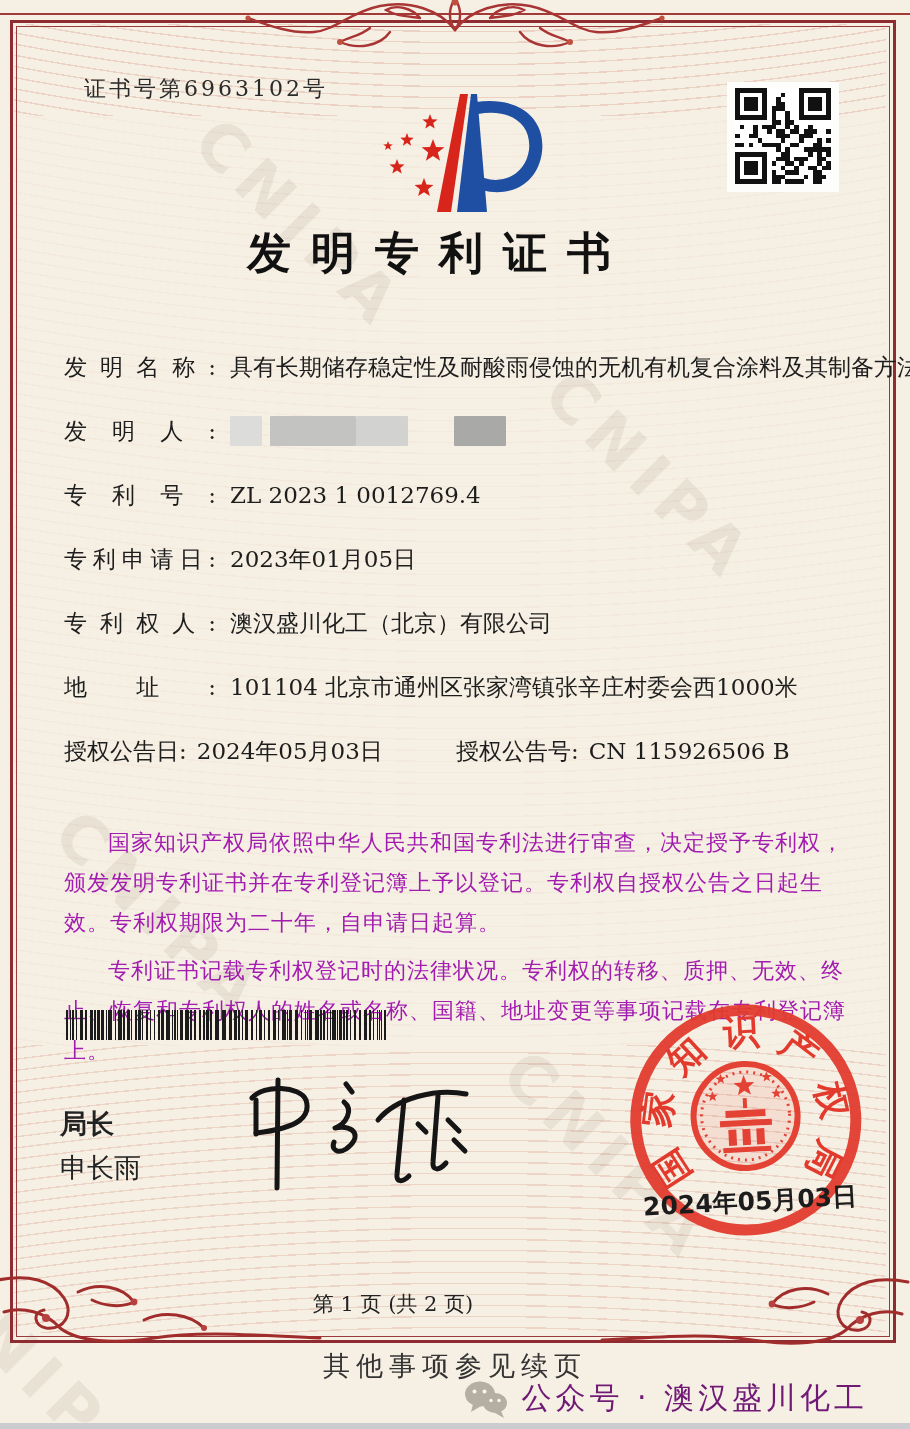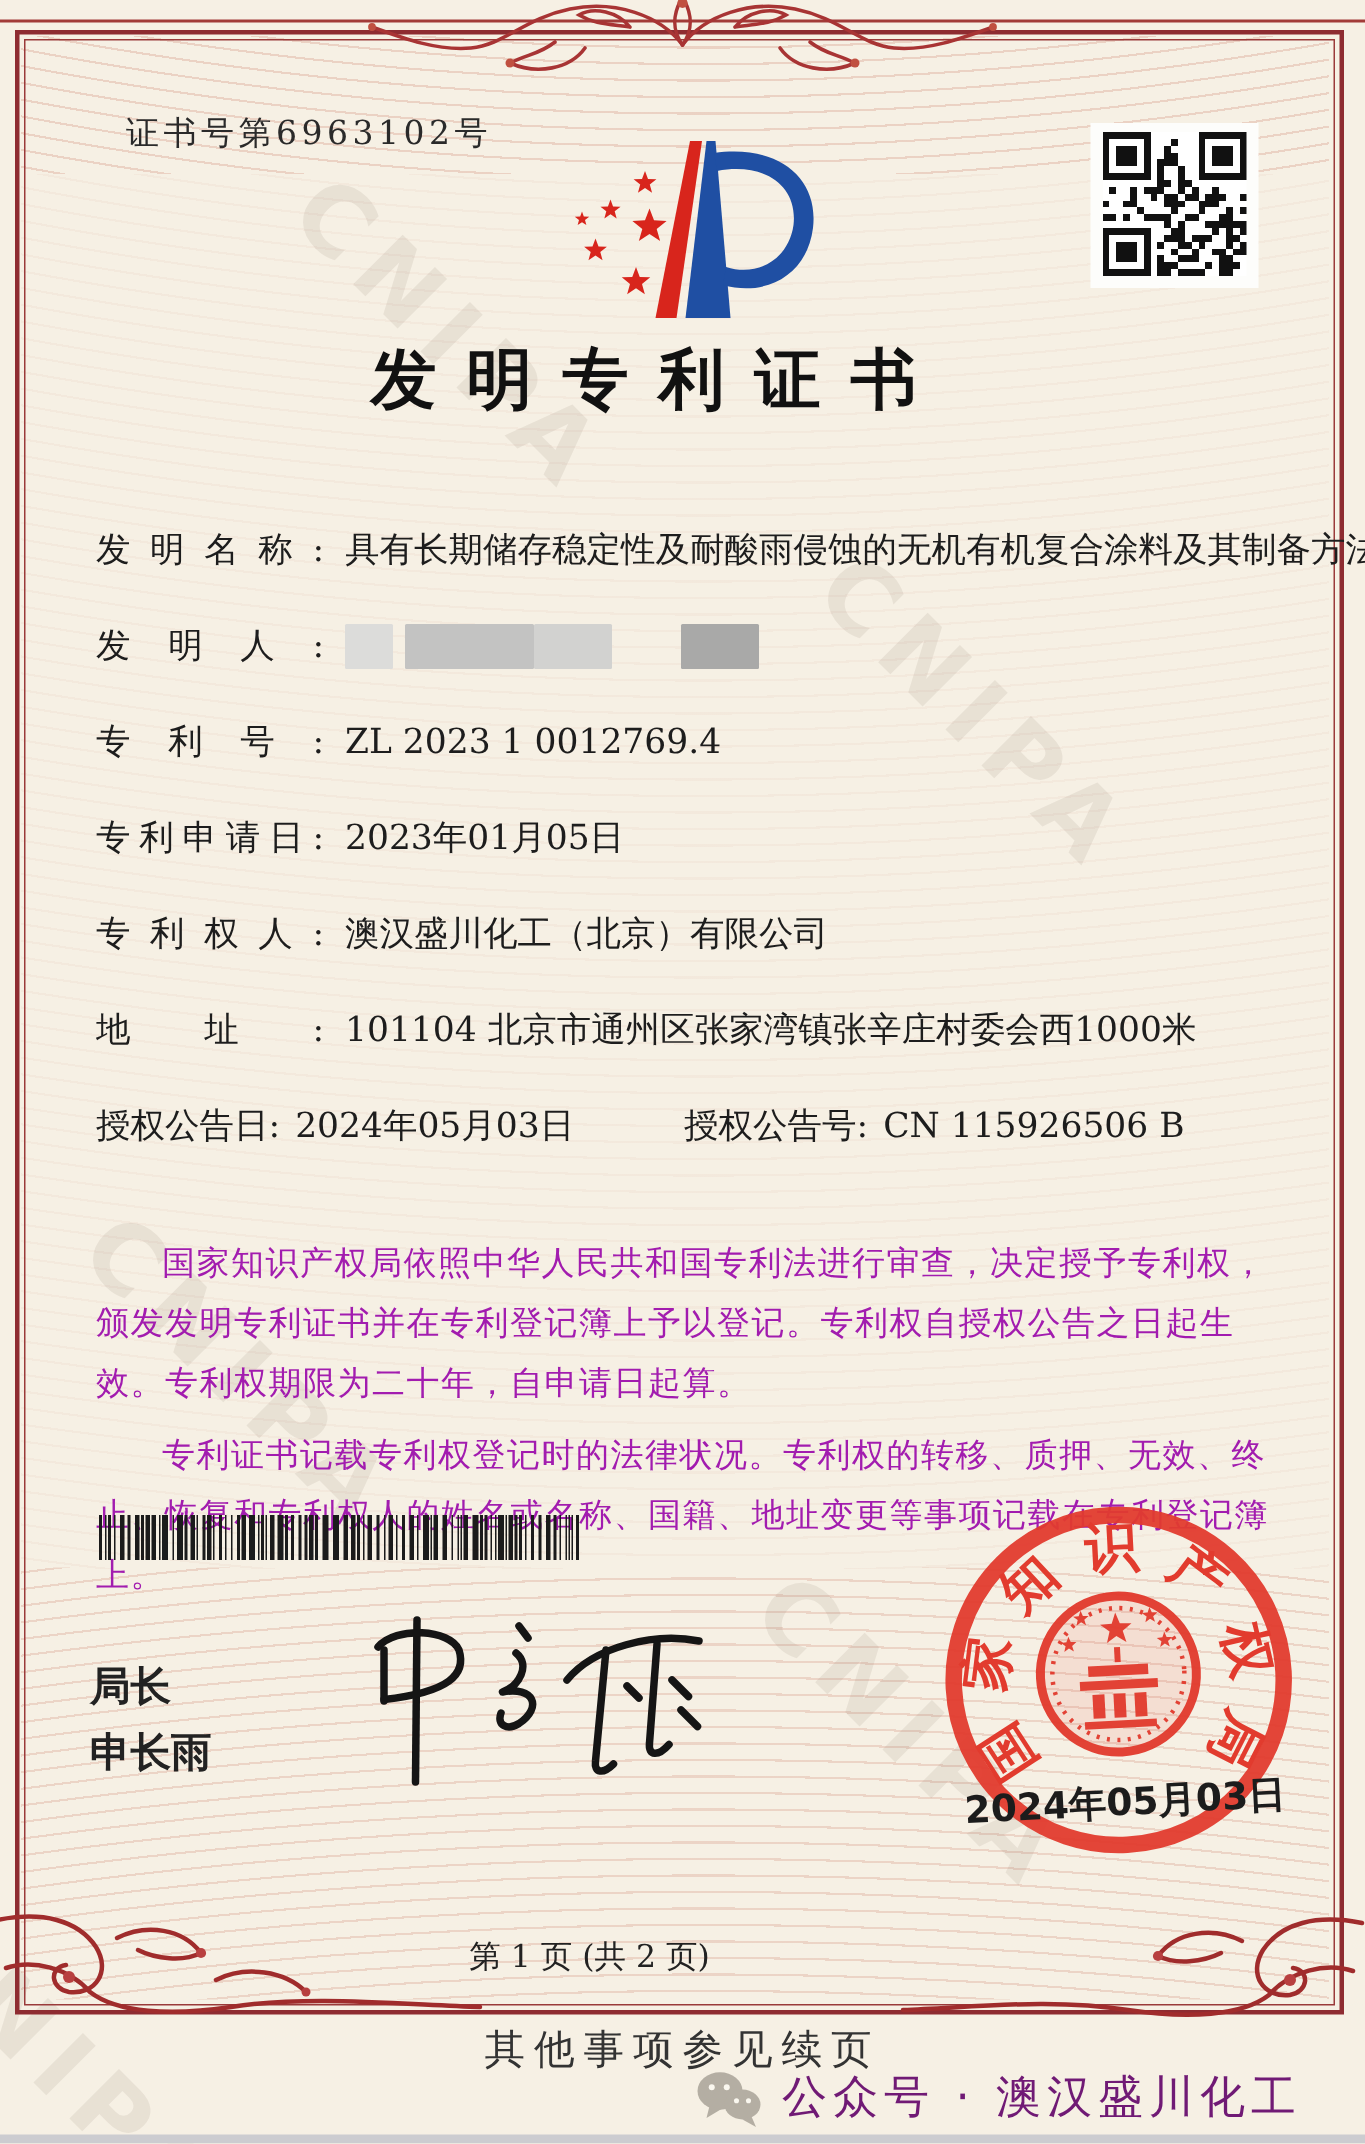--- a/index.html
+++ b/index.html
@@ -45,21 +45,21 @@
   .redacted i{display:inline-block;height:30px;border-radius:1px;}
   
   .paras{position:absolute;left:64px;top:823px;width:792px;font-size:22px;
          line-height:40px;color:#a21caf;}
   .paras p{margin:0 0 8px 0;text-indent:2em;letter-spacing:1px;}
   
   .barcode{position:absolute;left:66px;top:1010px;}
   
   .sig-title{position:absolute;left:60px;top:1106px;font-size:27px;font-weight:bold;color:#222;
              font-family:"DejaVu Sans","Liberation Sans",sans-serif;}
-  .sig-name{position:absolute;left:60px;top:1150px;font-size:27px;font-weight:bold;color:#222;
+  .sig-name{position:absolute;left:60px;top:1150px;font-size:27px;font-weight:normal;color:#222;
             font-family:"DejaVu Sans","Liberation Sans",sans-serif;}
   .sig-hand{position:absolute;left:212px;top:1070px;}
   
   .seal{position:absolute;left:620px;top:998px;transform:rotate(-3deg);}
   
   .pagination{position:absolute;left:0;top:1290px;width:786px;text-align:center;
               font-size:21px;color:#222;}
   .note{position:absolute;left:0;top:1348px;width:910px;text-align:center;
         font-size:27px;color:#333;letter-spacing:6px;}
   .wechat{position:absolute;right:42px;top:1378px;display:flex;align-items:center;

